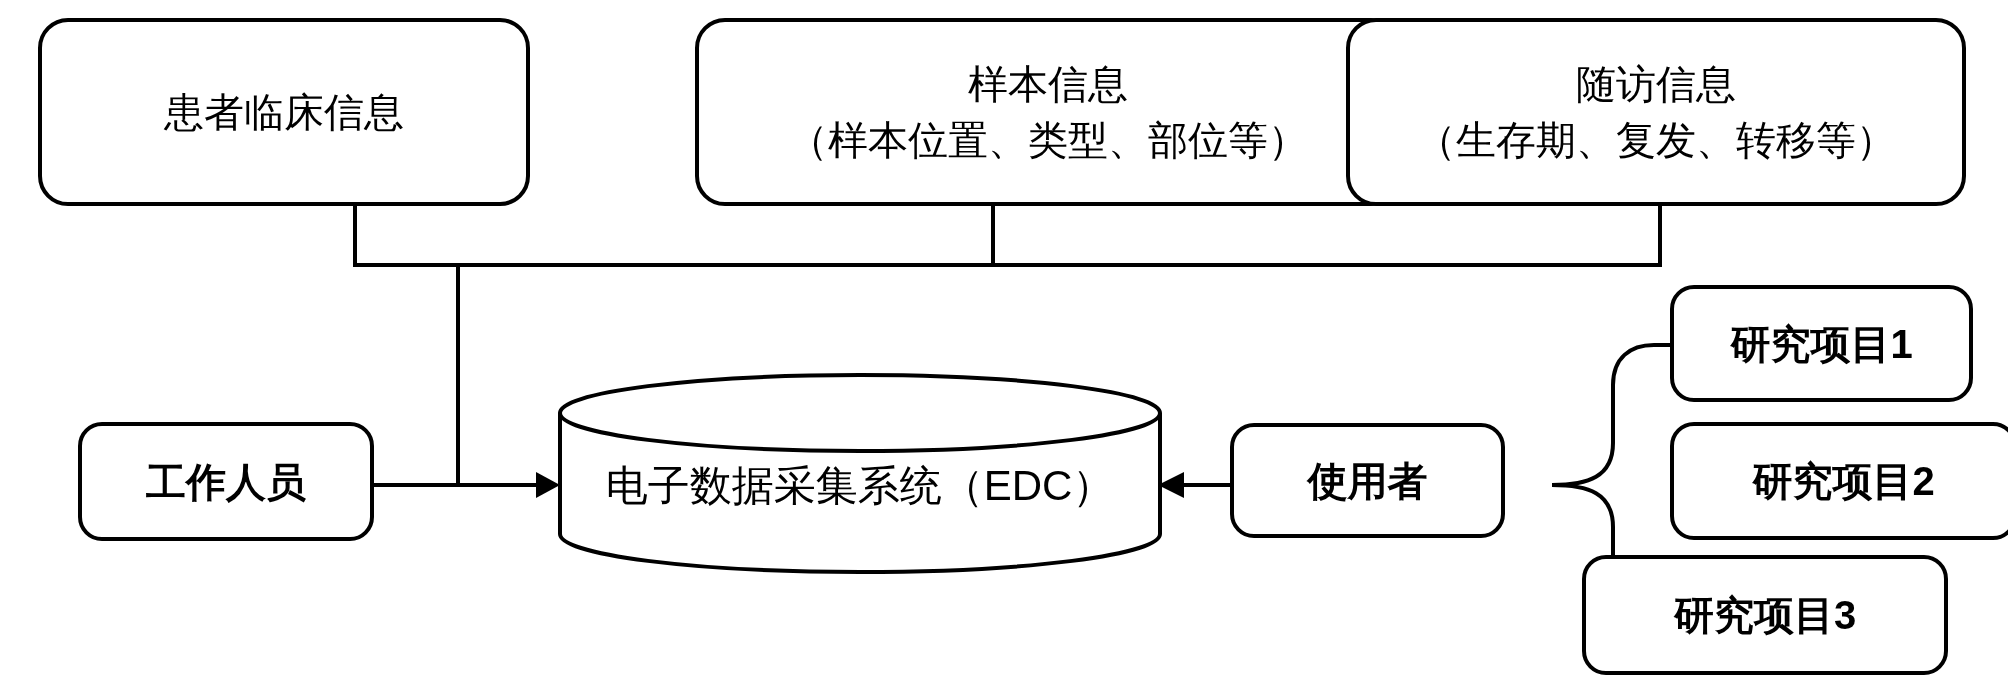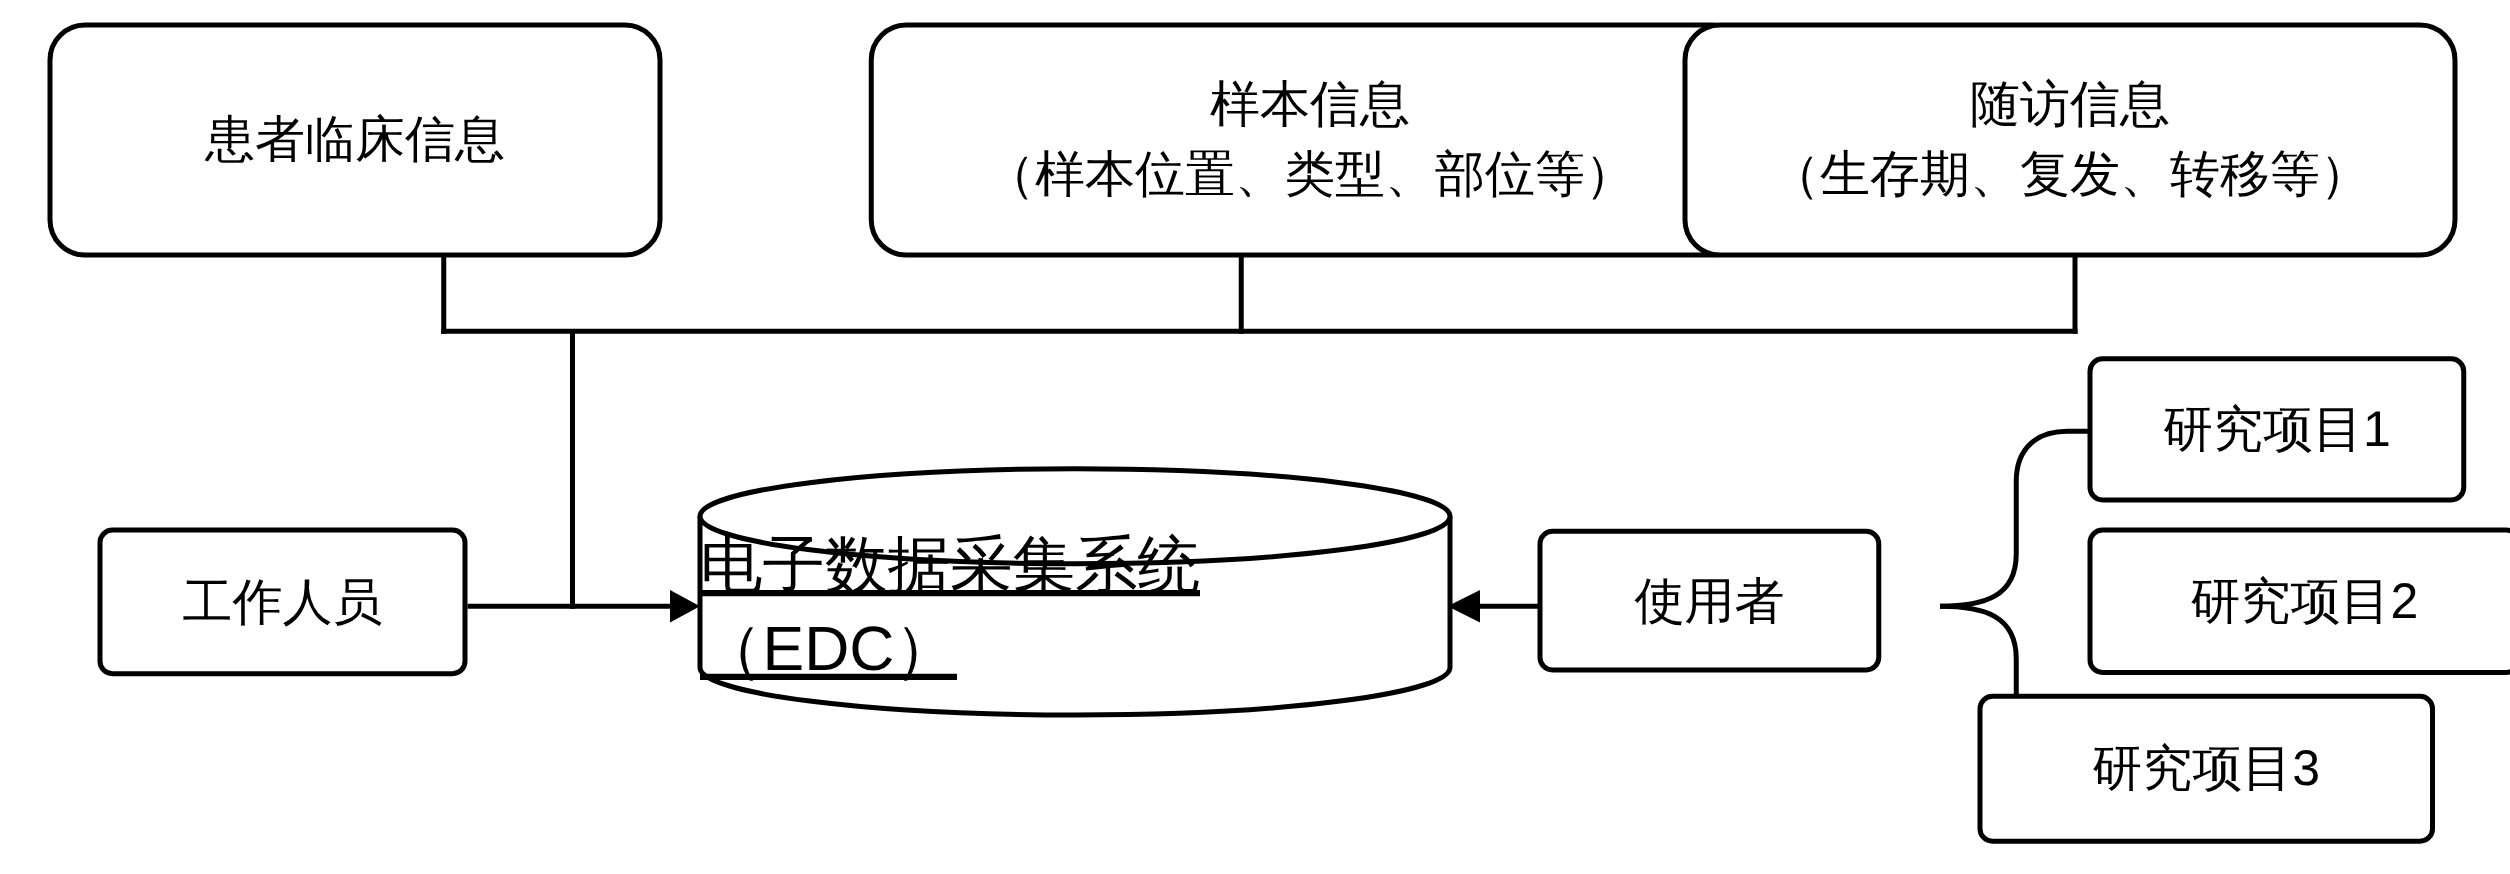--- a/index.html
+++ b/index.html
@@ -25,21 +25,21 @@
     flex-direction: column;
     align-items: center;
     justify-content: center;
     text-align: center;
     font-size: 40px;
     font-weight: 500;
     line-height: 56px;
     z-index: 2;
   }
   .node.big { border-radius: 30px; }
-  .node.small { border-radius: 12px; }
+  .node.small { border-radius: 24px; font-weight: bold; }
 
   .box-top1 { left: 38px;   top: 18px;  width: 492px; height: 188px; }
   .box-top2 { left: 695px;  top: 18px;  width: 706px; height: 188px; }
   .box-top3 { left: 1346px; top: 18px;  width: 620px; height: 188px; }
 
   .box-staff { left: 78px;   top: 422px; width: 296px; height: 119px; }
   .box-user  { left: 1230px; top: 423px; width: 275px; height: 115px; }
 
   .box-r1 { left: 1670px; top: 285px; width: 303px; height: 117px; }
   .box-r2 { left: 1670px; top: 422px; width: 347px; height: 118px; }
@@ -54,24 +54,23 @@
   }
   .cyl-label {
     position: absolute;
     left: 560px;
     top: 450px;
     width: 600px;
     height: 72px;
     display: flex;
     align-items: center;
     justify-content: center;
-    font-size: 50px;
+    font-size: 42px;
     font-weight: 500;
     z-index: 2;
-    text-decoration: underline;
   }
 </style>
 </head>
 <body>
 
 <div class="canvas">
 
   <svg class="wires" viewBox="0 0 2008 699" xmlns="http://www.w3.org/2000/svg">
     <g stroke="#000000" stroke-width="4" fill="none">
 

